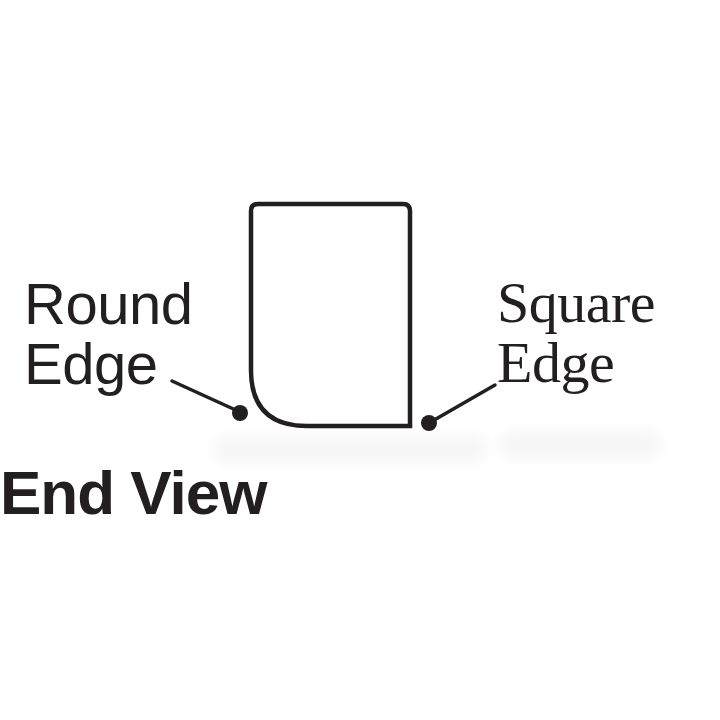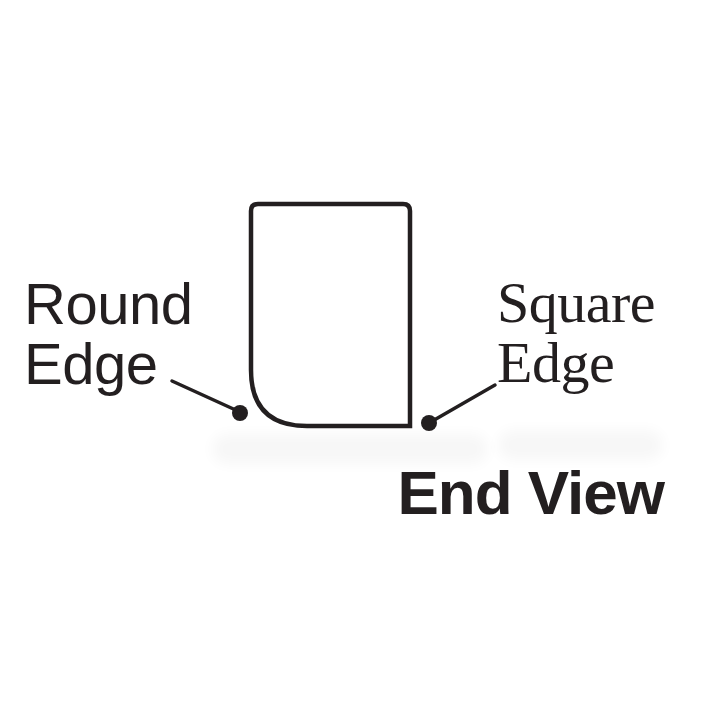--- a/index.html
+++ b/index.html
@@ -40,21 +40,21 @@
   }
   .label--round  { left: 24px;  top: 274px; }
   .label--square { left: 497px; top: 273px; font-family: Liberation Serif, serif; }
   .label-line { display: block; }
 
   .title {
     position: absolute;
     left: 0; top: 461px;
     width: 664px;
     margin: 0;
-    text-align: right;
+    text-align: left;
     font-size: 62px;
     line-height: 64px;
     font-weight: bold;
     letter-spacing: -1px;
     white-space: nowrap;
   }
 </style>
 </head>
 <body>
 

